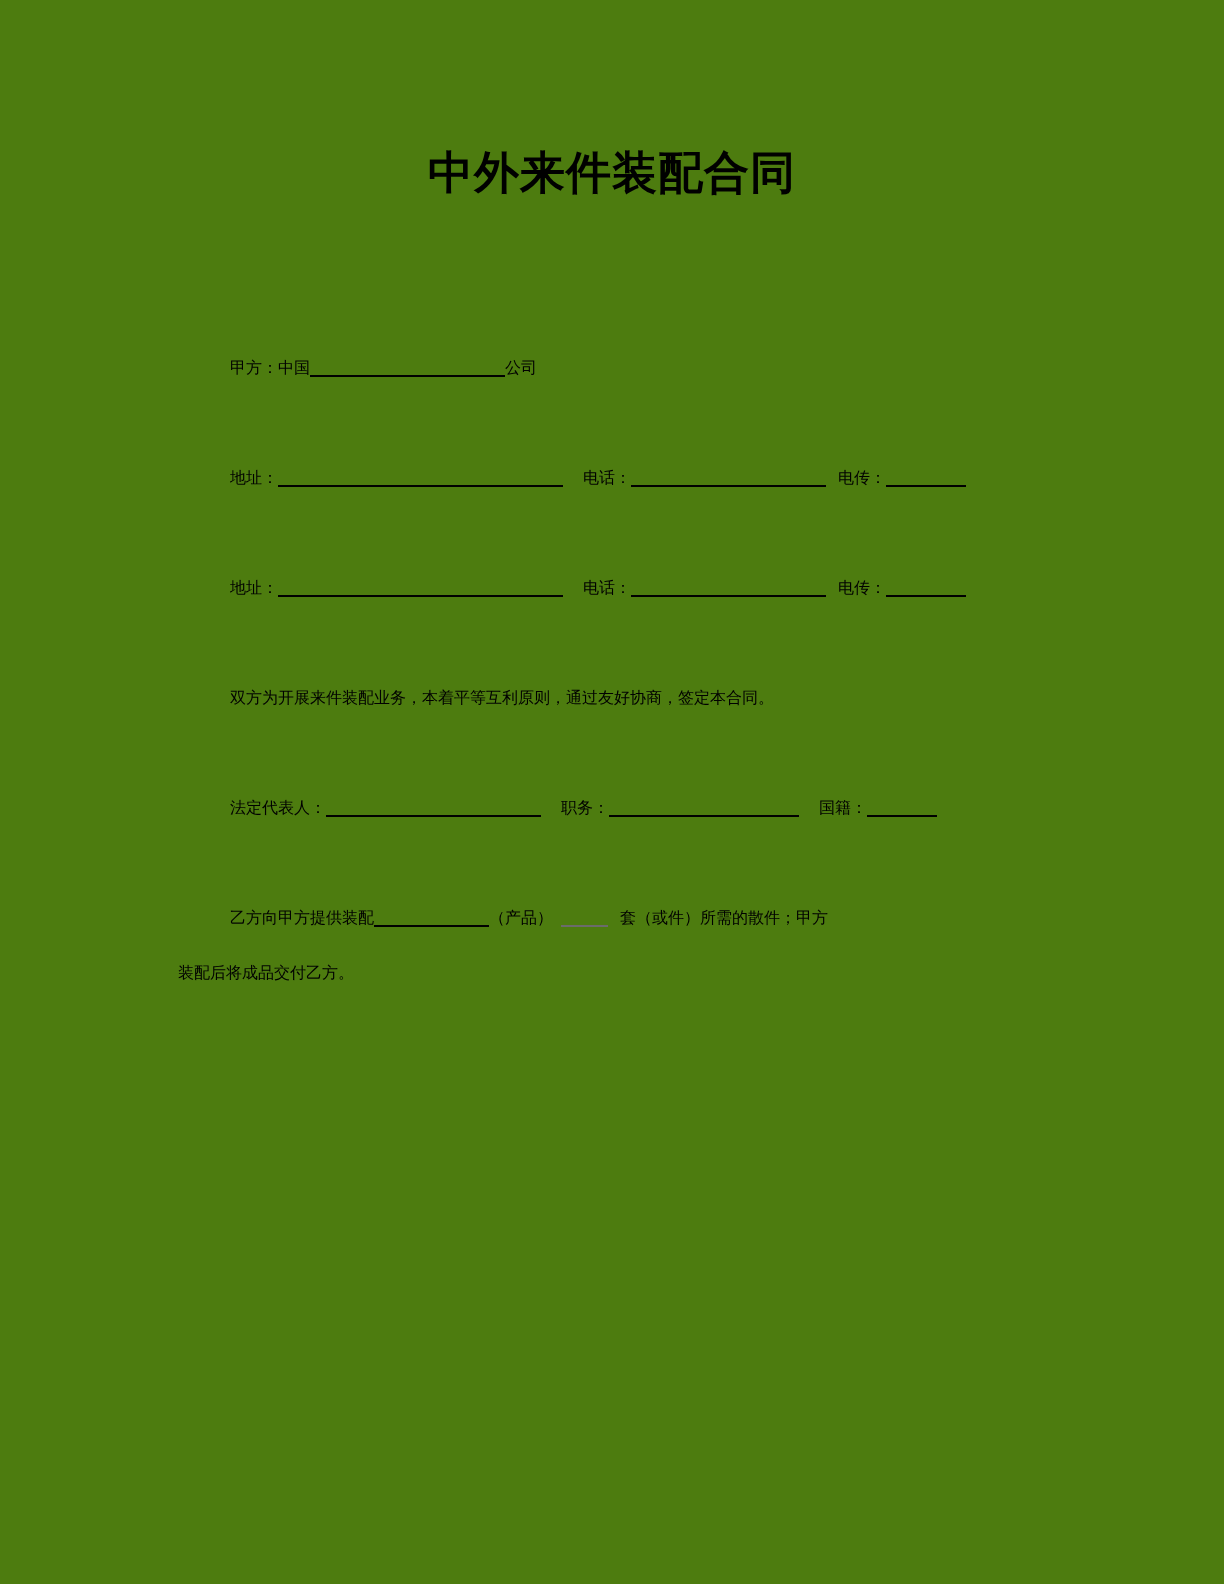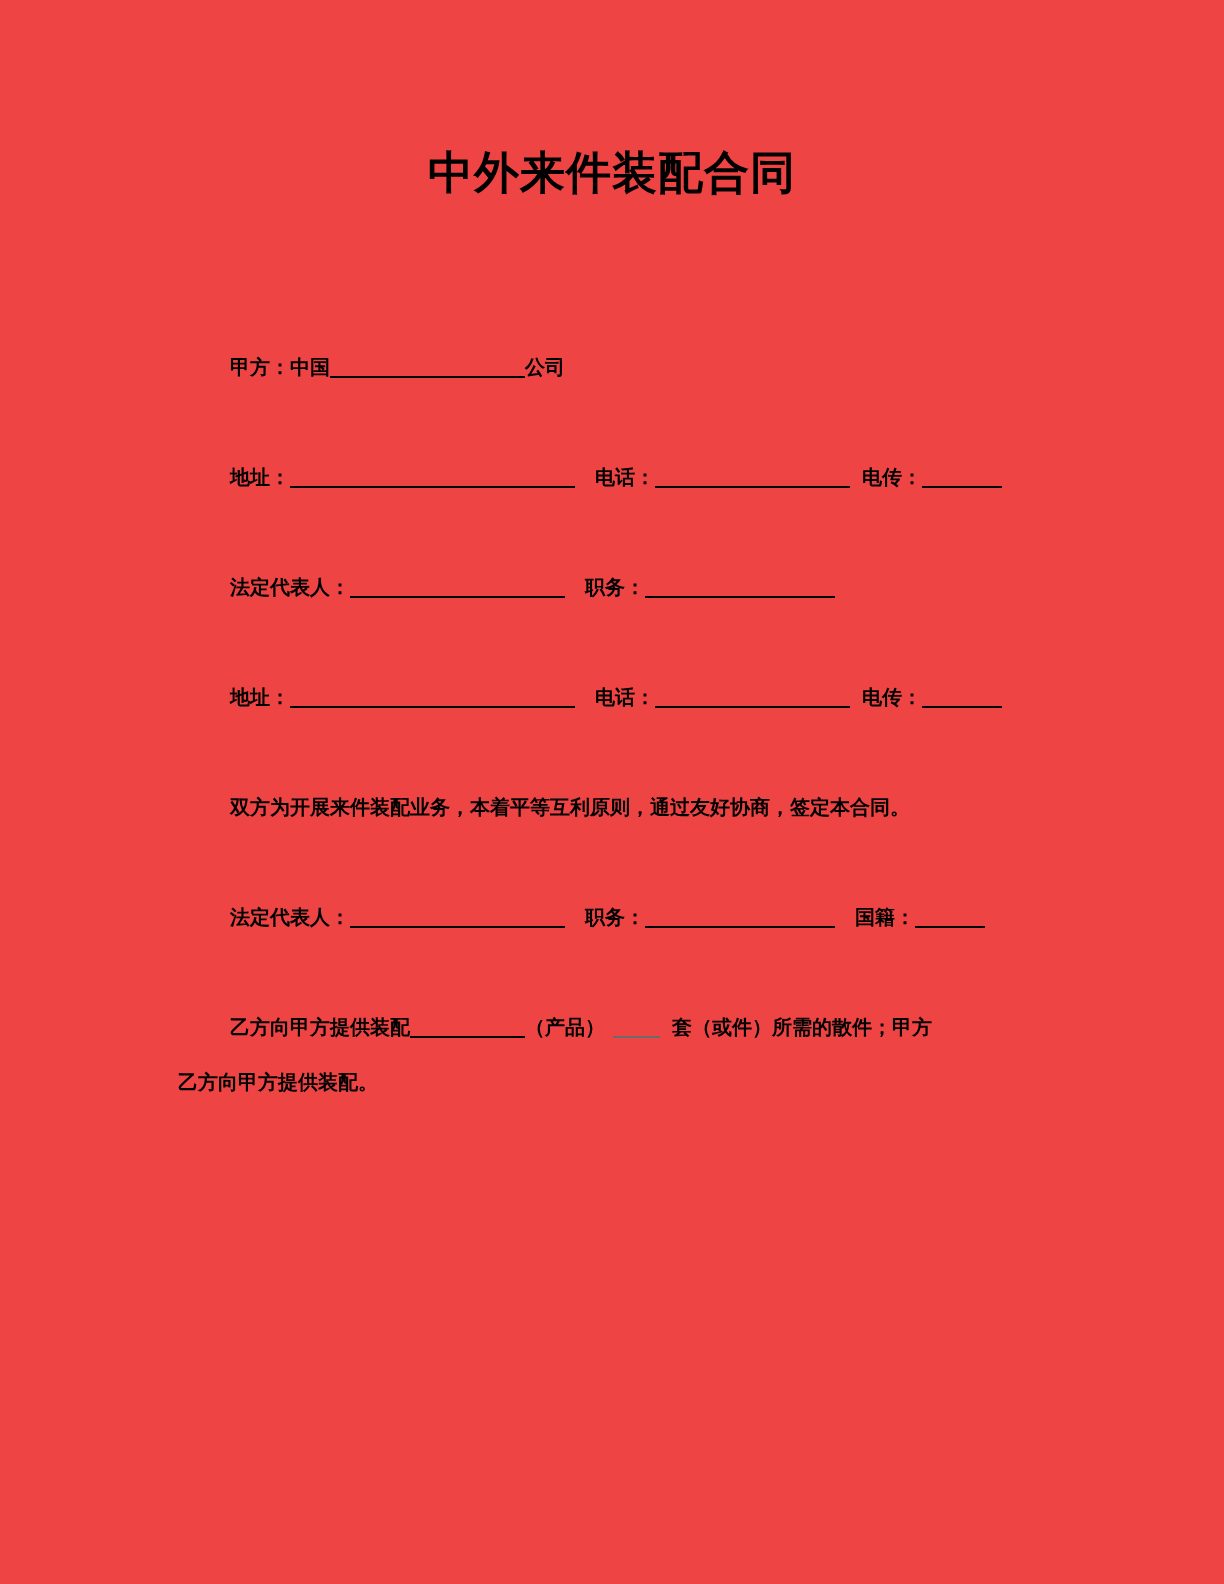--- a/index.html
+++ b/index.html
@@ -4,40 +4,39 @@
 <style>
   html, body {
     margin: 0;
     padding: 0;
     background: #ffffff;
   }
   .page {
     position: relative;
     width: 1224px;
     height: 1584px;
-    background: #ef4444;
+    background: #4d7c0f;
     color: #000000;
     overflow: hidden;
   }
   .title {
     margin: 0;
     padding-top: 143px;
     text-align: center;
     font-family: "Liberation Sans", "DejaVu Sans", sans-serif;
     font-weight: bold;
     font-size: 45px;
     line-height: 60px;
     letter-spacing: 1px;
   }
   .content {
     margin: 137px 170px 0 178px;
     font-family: "Liberation Serif", "DejaVu Serif", serif;
-    font-size: 20px;
+    font-size: 16px;
     line-height: 55px;
-    font-weight: bold;
   }
   .content p {
     margin: 0 0 55px 0;
     text-indent: 52px;
     white-space: nowrap;
   }
   .content p.hang2 {
     
   }
   
@@ -66,27 +65,26 @@
 <div class="page">
 
   <h1 class="title">中外来件装配合同</h1>
 
   <div class="content">
 
     <p><span>甲方：中国</span><span class="blank bw-name-a"></span><span>公司</span></p>
 
     <p><span>地址：</span><span class="blank bw-address"></span><span>电话：</span><span class="blank bw-phone"></span><span>电传：</span><span class="blank bw-telex"></span></p>
 
-    <p><span>法定代表人：</span><span class="blank bw-rep"></span><span>职务：</span><span class="blank bw-position"></span></p>
 
 
     <p><span>地址：</span><span class="blank bw-address"></span><span>电话：</span><span class="blank bw-phone"></span><span>电传：</span><span class="blank bw-telex"></span></p>
 
     <p>双方为开展来件装配业务，本着平等互利原则，通过友好协商，签定本合同。</p>
 
     <p><span>法定代表人：</span><span class="blank bw-rep"></span><span>职务：</span><span class="blank bw-position2"></span><span>国籍：</span><span class="blank bw-nationality"></span></p>
 
 
-    <p class="hang2"><span>乙方向甲方提供装配</span><span class="blank bw-product"></span><span>（产品）</span><span class="blank bw-qty"></span><span>套（或件）所需的散件；甲方</span><br><span>乙方向甲方提供装配。</span></p>
+    <p class="hang2"><span>乙方向甲方提供装配</span><span class="blank bw-product"></span><span>（产品）</span><span class="blank bw-qty"></span><span>套（或件）所需的散件；甲方</span><br><span>装配后将成品交付乙方。</span></p>
 
 
   </div>
 </div>
 
 </body></html>

